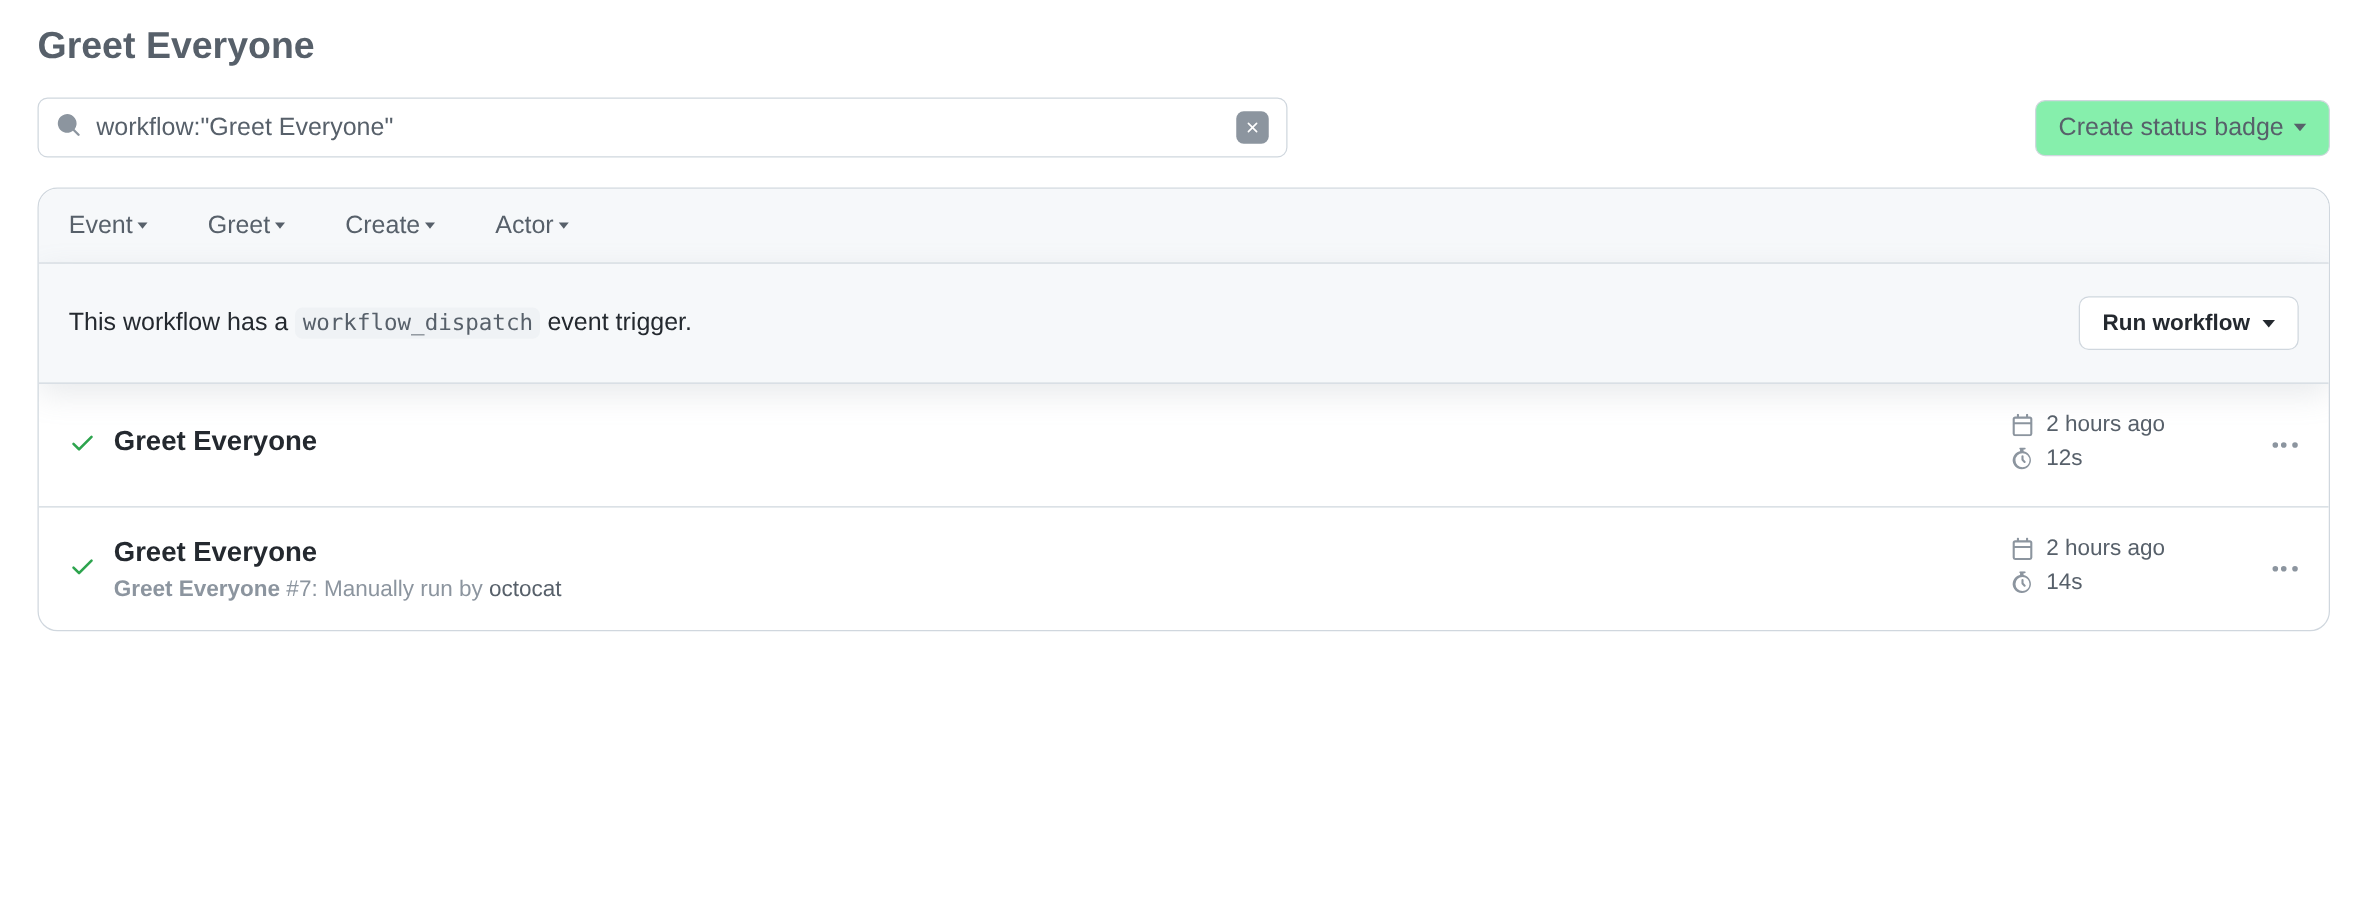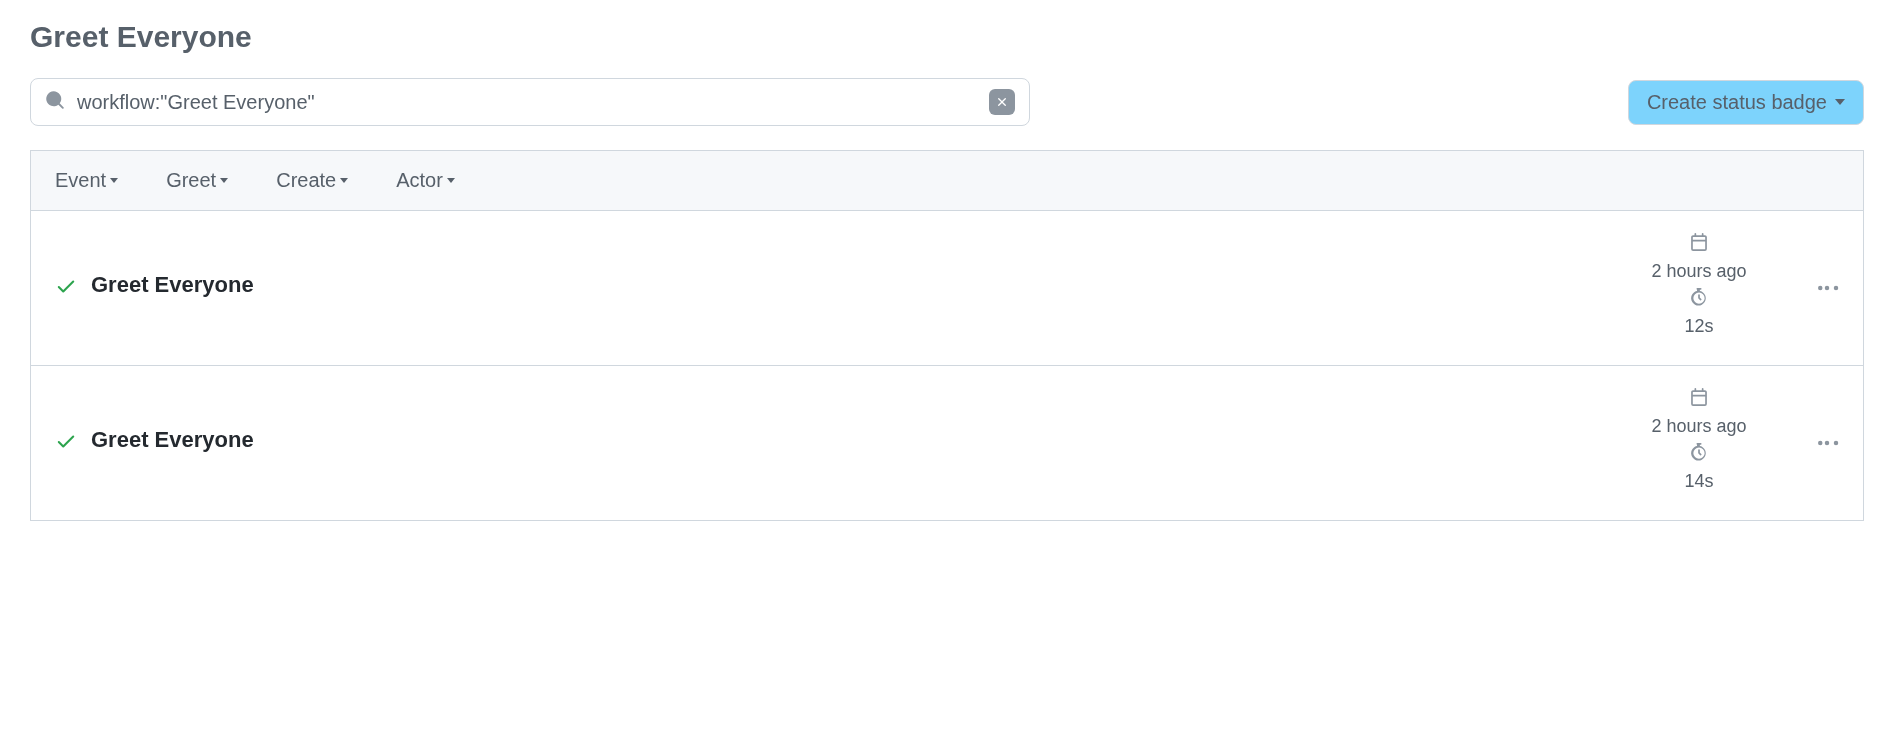--- a/index.html
+++ b/index.html
@@ -49,21 +49,21 @@
     height: 26px;
     display: flex;
     align-items: center;
     justify-content: center;
     cursor: pointer;
   }
   .clear-btn svg { width: 14px; height: 14px; fill: #ffffff; }
   .spacer { flex: 1; }
   .badge-btn {
     border: 1px solid #d0d7de;
-    background: #7dd3fc;
+    background: #86efac;
     border-radius: 8px;
     padding: 10px 18px;
     font-size: 20px;
     color: #57606a;
     cursor: pointer;
     display: flex;
     align-items: center;
     gap: 8px;
   }
   .caret-down {
@@ -80,21 +80,21 @@
   }
   .caret-down-small {
     width: 0; height: 0;
     border-left: 4px solid transparent;
     border-right: 4px solid transparent;
     border-top: 5px solid #57606a;
     margin-left: 4px;
   }
   .list-container {
     border: 1px solid #d0d7de;
-    border-radius: 0;
+    border-radius: 16px;
     overflow: hidden;
   }
   .filter-bar {
     background: #f6f8fa;
     border-bottom: 1px solid #d0d7de;
     padding: 18px 24px;
     display: flex;
     gap: 48px;
   }
   .filter-item {
@@ -168,21 +168,20 @@
     width: 180px;
     flex-shrink: 0;
     font-size: 18px;
     color: #57606a;
   }
   .meta-line {
     display: flex;
     align-items: center;
     gap: 10px;
     margin-bottom: 6px;
-    flex-direction: column;
   }
   .meta-line svg { width: 18px; height: 18px; fill: #8c959f; }
   .kebab-col {
     width: 50px;
     flex-shrink: 0;
     display: flex;
     justify-content: flex-end;
     align-items: center;
     cursor: pointer;
   }
@@ -228,20 +227,29 @@
     <div class="filter-item">
       <span>Create</span>
         <span class="caret-down-small"></span>
     </div>
     <div class="filter-item">
       <span>Actor</span>
         <span class="caret-down-small"></span>
     </div>
   </div>
 
+  <div class="dispatch-bar">
+    <div class="dispatch-text">
+      <span>This workflow has a </span><code>workflow_dispatch</code><span> event trigger.</span>
+    </div>
+    <button class="run-btn">
+      <span>Run workflow</span>
+      <span class="caret-down-dark"></span>
+    </button>
+  </div>
 
   <div class="run-row">
     <div class="status-col">
       <svg viewBox="0 0 16 16">
           <path d="M13.78 4.22a.75.75 0 010 1.06l-7.25 7.25a.75.75 0 01-1.06 0L2.22 9.28a.75.75 0 011.06-1.06L6 10.94l6.72-6.72a.75.75 0 011.06 0z"></path>
         </svg>
     </div>
     <div class="main-col">
       <div class="run-title">Greet Everyone</div>
     </div>
@@ -267,20 +275,24 @@
   </div>
 
   <div class="run-row">
     <div class="status-col">
       <svg viewBox="0 0 16 16">
           <path d="M13.78 4.22a.75.75 0 010 1.06l-7.25 7.25a.75.75 0 01-1.06 0L2.22 9.28a.75.75 0 011.06-1.06L6 10.94l6.72-6.72a.75.75 0 011.06 0z"></path>
         </svg>
     </div>
     <div class="main-col">
       <div class="run-title">Greet Everyone</div>
+      <div class="run-sub">
+        <span class="wf-name">Greet Everyone</span>
+        <span>#7</span><span>: Manually run by </span><span class="actor">octocat</span>
+      </div>
     </div>
     <div class="meta-col">
       <div class="meta-line">
         <svg viewBox="0 0 16 16">
             <path d="M4.75 0a.75.75 0 01.75.75V2h5V.75a.75.75 0 011.5 0V2h1.25c.966 0 1.75.784 1.75 1.75v10.5A1.75 1.75 0 0113.25 16H2.75A1.75 1.75 0 011 14.25V3.75C1 2.784 1.784 2 2.75 2H4V.75A.75.75 0 014.75 0zM2.5 7.5v6.75c0 .138.112.25.25.25h10.5a.25.25 0 00.25-.25V7.5h-11zm11-1.5V3.75a.25.25 0 00-.25-.25H2.75a.25.25 0 00-.25.25V6h11z"></path>
           </svg>
         <span>2 hours ago</span>
       </div>
       <div class="meta-line">
         <svg viewBox="0 0 16 16">

